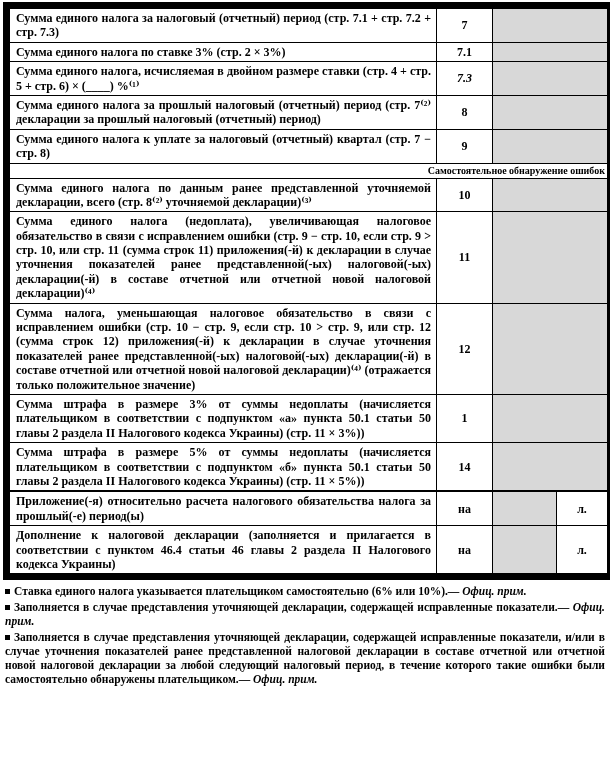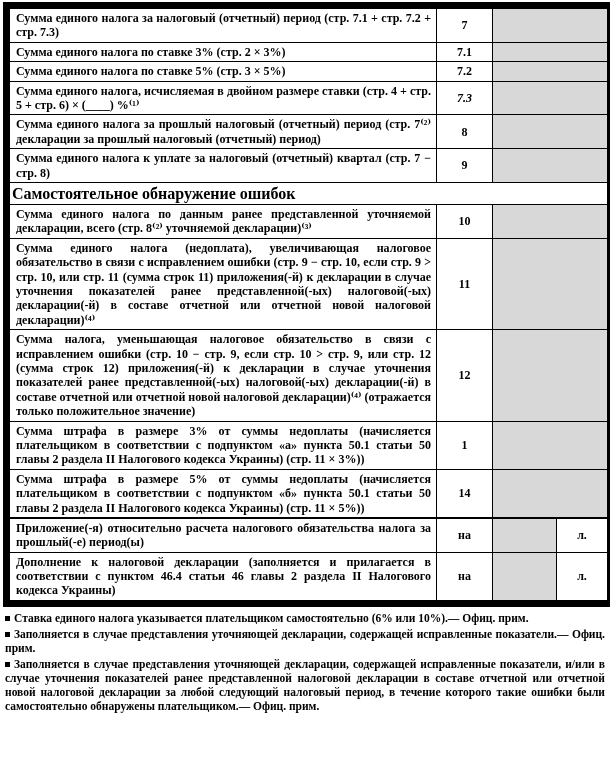--- a/index.html
+++ b/index.html
@@ -25,43 +25,43 @@
     line-height: 1.2;
     vertical-align: middle;
     overflow: hidden;
   }
   td.desc { text-align: justify; padding: 2px 5px 2px 6px; }
   td.code { text-align: center; padding: 1px; }
   td.code.italic-code { font-style: italic; margin-left: 8px; }
   td.value { background: #d8d8d8; }
   td.pages { text-align: center; }
   tr.section-row td {
-    text-align: left;
+    text-align: right;
     padding: 1px 2px;
-    font-size: 16px;
+    font-size: 10px;
   }
   tr.thick-top td { border-top: 2px solid #000; }
 
   .footnotes {
     margin-top: 4px;
     padding: 0 2px;
     font-size: 11.5px;
     font-weight: bold;
     line-height: 1.22;
     text-align: justify;
   }
   .footnotes p { margin: 0 0 2px 0; }
   .marker {
     display: inline-block;
     width: 5px; height: 5px;
     background: #000;
     margin-right: 4px;
     vertical-align: 1px;
   }
-  .suffix { }
+  .suffix { font-style: italic; }
 </style>
 </head>
 <body>
 
 <div class="page">
 
   <table class="form">
     <colgroup>
       <col style="width:430px">
         <col style="width:56px">
@@ -71,25 +71,20 @@
 
     <tbody>
         <tr>
       <td class="desc">Сумма единого налога за налоговый (отчетный) период (стр. 7.1 + стр. 7.2 + стр. 7.3)</td>
       <td class="code">7</td>
       <td class="value" colspan="2"></td>
     </tr>
     <tr>
       <td class="desc">Сумма единого налога по ставке 3% (стр. 2 × 3%)</td>
       <td class="code">7.1</td>
-      <td class="value" colspan="2"></td>
-    </tr>
-    <tr>
-      <td class="desc">Сумма единого налога по ставке 5% (стр. 3 × 5%)</td>
-      <td class="code">7.2</td>
       <td class="value" colspan="2"></td>
     </tr>
     <tr>
       <td class="desc">Сумма единого налога, исчисляемая в двойном размере ставки (стр. 4 + стр. 5 + стр. 6) × (____) %⁽¹⁾</td>
       <td class="code italic-code">7.3</td>
       <td class="value" colspan="2"></td>
     </tr>
     <tr>
       <td class="desc">Сумма единого налога за прошлый налоговый (отчетный) период (стр. 7⁽²⁾ декларации за прошлый налоговый (отчетный) период)</td>
       <td class="code">8</td>

